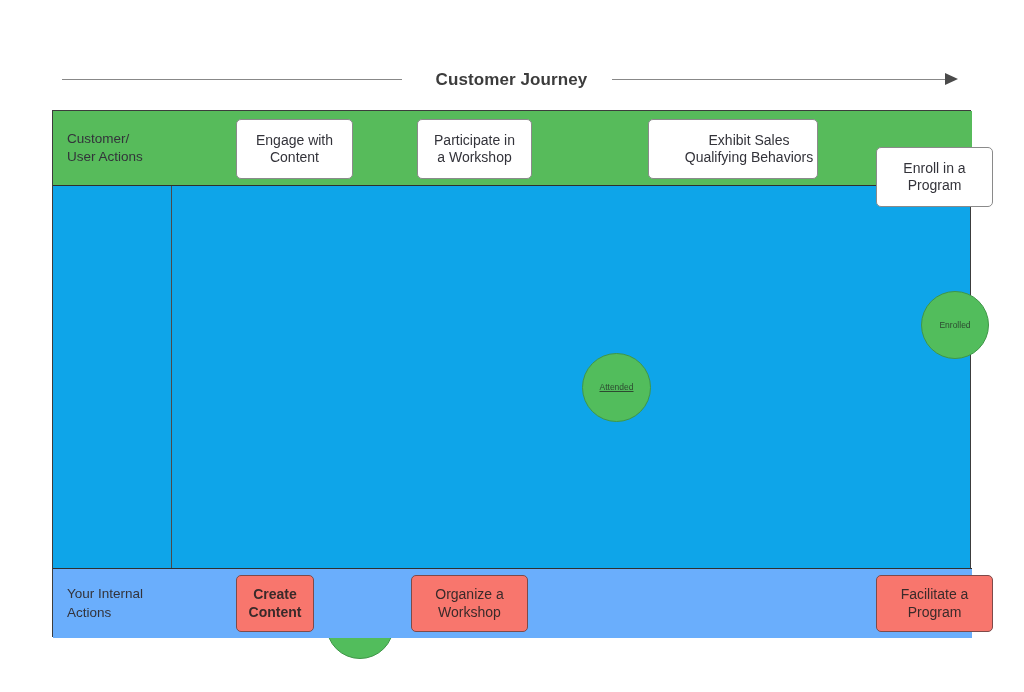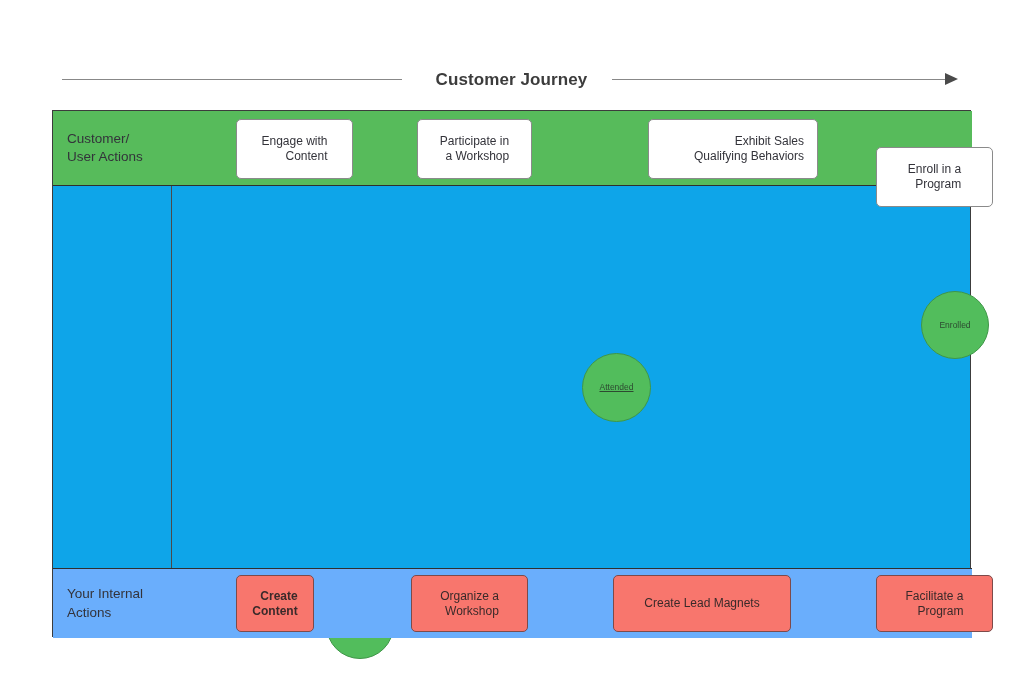--- a/index.html
+++ b/index.html
@@ -114,23 +114,23 @@
     flex: 1 1 auto;
   }
 
   
   .stage-box {
     position: absolute;
     box-sizing: border-box;
     display: flex;
     align-items: center;
     justify-content: center;
-    text-align: right;
+    text-align: center;
     border-radius: 5px;
-    font-size: 12px;
+    font-size: 14px;
     line-height: 1.25;
     white-space: pre-line;
   }
   .stage-box.customer {
     background: #ffffff;
     border: 1.3px solid #8a8a8a;
     color: #33333a;
   }
   .stage-box.internal {
     background: #f8766d;
@@ -200,20 +200,19 @@
     </div>
 
     <div class="lane" id="lane-internal">
       <div class="lane-label">Your Internal
 Actions</div>
       <div class="lane-track">
         <div class="stage-box internal" style="left: 65px; top: 6px; width: 78px; height: 57px; font-weight: bold;">Create
 Content</div>
         <div class="stage-box internal" style="left: 240px; top: 6px; width: 117px; height: 57px;">Organize a
 Workshop</div>
-        <div class="stage-box internal" style="left: 442px; top: 6px; width: 178px; height: 57px;">Create Lead Magnets</div>
         <div class="stage-box internal" style="left: 705px; top: 6px; width: 117px; height: 57px;">Facilitate a
 Program</div>
       </div>
     </div>
 
   </div>
 </div>
 
 </body></html>

